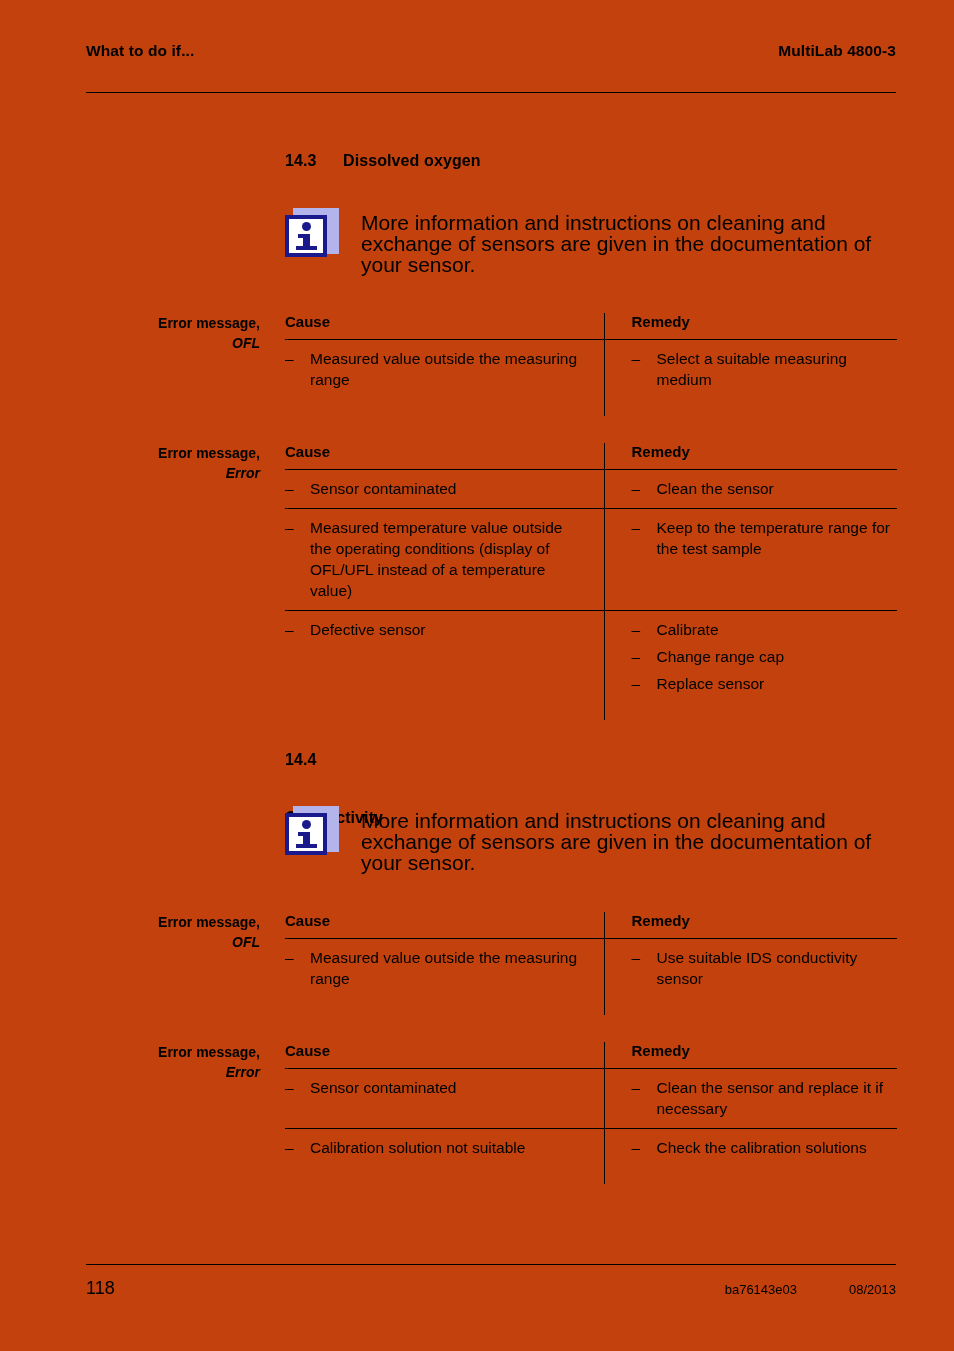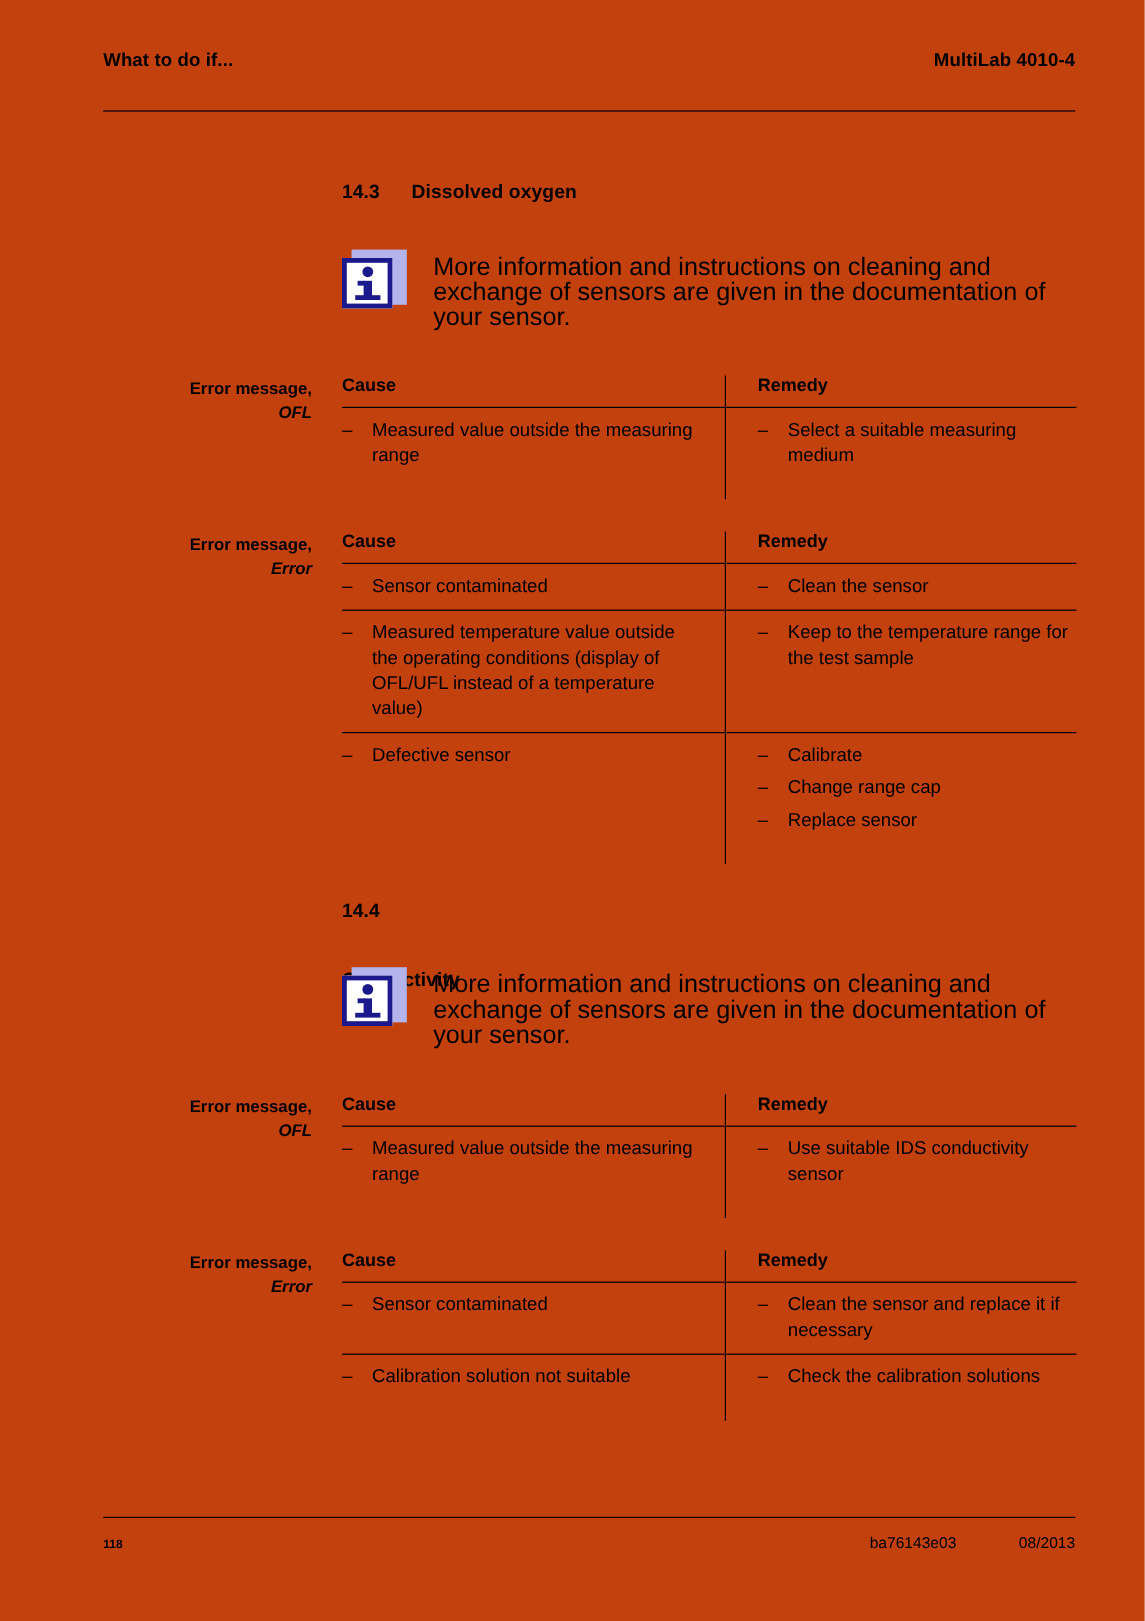--- a/index.html
+++ b/index.html
@@ -55,22 +55,22 @@
     position: absolute;
     left: 86px;
     top: 1278px;
     width: 810px;
     display: flex;
     justify-content: space-between;
     align-items: baseline;
     font-size: 13px;
   }
   .footer-page-no {
-    font-weight: bold;
-    font-size: 10px;
+    font-weight: normal;
+    font-size: 18px;
   }
   .footer-right {
     display: flex;
     gap: 52px;
   }
 
   
   .content {
     position: absolute;
     left: 0;
@@ -240,21 +240,21 @@
     top: 0;
   }
 </style>
 </head>
 <body>
 
 <div class="page">
 
   <div class="page-header">
     <span>What to do if...</span>
-    <span>MultiLab 4010-4</span>
+    <span>MultiLab 4800-3</span>
   </div>
   <div class="header-rule"></div>
 
   <div class="content">
 
     <div class="section-heading" style="top:152px;">
       <span class="num">14.3</span>
       <span>Dissolved oxygen</span>
     </div>
 

